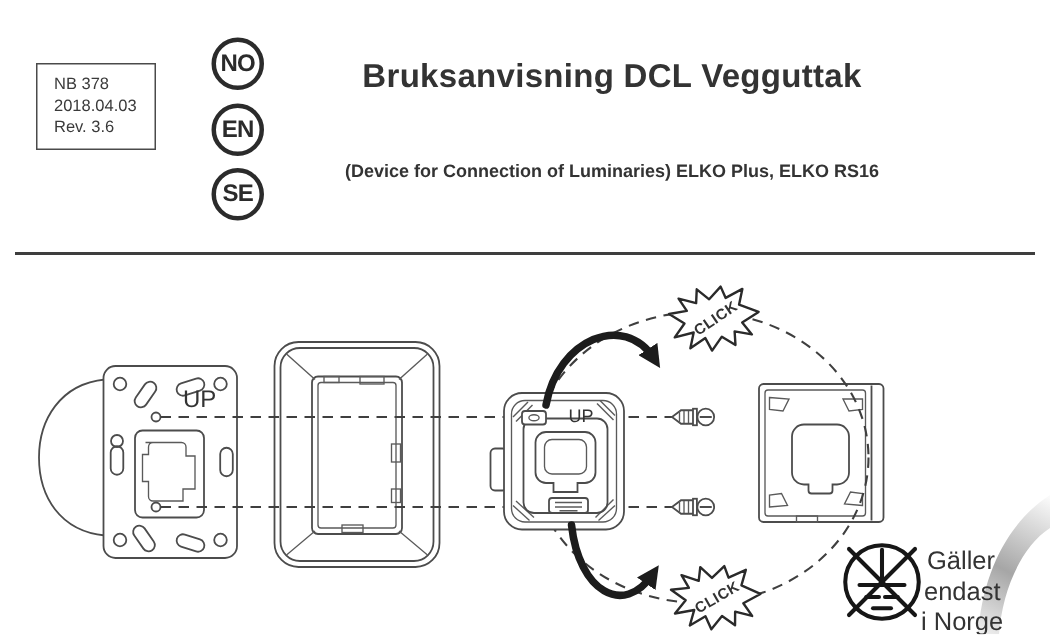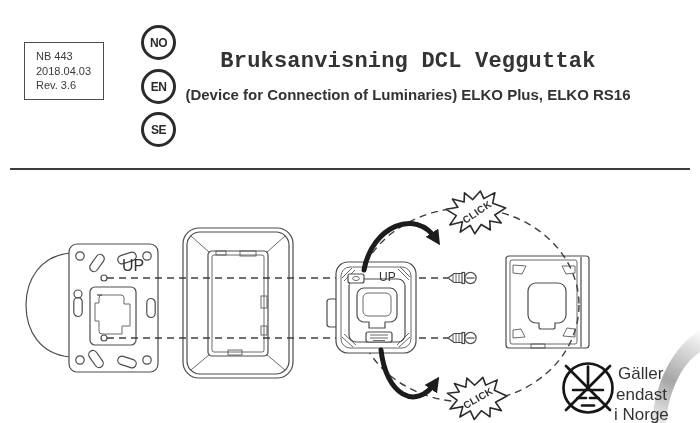--- a/index.html
+++ b/index.html
@@ -10,32 +10,32 @@
   }
   
   .version-box {
     position:absolute; left:24px; top:42px; width:80px; height:58px;
     border:1.5px solid #4a4a4a; padding:6px 0 0 11px;
     font-size:11px; line-height:14.5px; color:#3a3a3a;
   }
   .lang-circle {
     position:absolute; left:141px; width:35px; height:35px;
     border:3px solid #2b2b2b; border-radius:50%;
-    font-size:12px; font-weight:bold; color:#2b2b2b;
+    font-size:16px; font-weight:bold; color:#2b2b2b;
     display:flex; align-items:center; justify-content:center; letter-spacing:-0.5px;
   }
   .lang-no { top:25px; }
   .lang-en { top:69px; }
   .lang-se { top:112px; }
   .titles { position:absolute; left:178px; top:0; width:460px; height:160px; text-align:center; color:#333; }
   .titles > div { position:absolute; width:100%; left:0; }
   .title-main { font-size:22px; font-weight:bold; letter-spacing:0.2px; }
-  .title-no { top:49px;font-family:Liberation Mono, monospace; }
+  .title-no { top:38px; }
   .title-en { top:68px; }
-  .title-sub { top:86px; font-size:15px; font-weight:bold; }
+  .title-sub { top:107px; font-size:12px; font-weight:bold; }
   .title-se { top:116px; }
   .rule { position:absolute; left:10px; top:168px; width:680px; height:2px; background:#3e3e3e; }
   
   svg.diagram { position:absolute; left:0; top:170px; }
   svg .ln   { fill:none; stroke:#4c4c4c; stroke-width:1.2; }
   svg .lnf  { fill:#ffffff; stroke:#4c4c4c; stroke-width:1.2; }
   svg .thin { fill:none; stroke:#5a5a5a; stroke-width:0.9; }
   svg .dash { fill:none; stroke:#3f3f3f; stroke-width:1.4; stroke-dasharray:7 5; }
   svg .arrow { fill:none; stroke:#1c1c1c; stroke-width:5; stroke-linecap:round; }
   svg .burst { fill:#ffffff; stroke:#2a2a2a; stroke-width:1.6; stroke-linejoin:round; }
@@ -45,21 +45,21 @@
   .up-label-small { font-size:12px; }
   .click-label { font-size:10px; font-weight:bold; letter-spacing:0.4px; text-anchor:middle; }
   .norway-text { font-size:17px; }
 </style>
 </head>
 <body>
 
 <div class="page">
 
   <div class="version-box">
-    <div>NB 443</div>
+    <div>NB 378</div>
     <div>2018.04.03</div>
     <div>Rev. 3.6</div>
   </div>
 
   <div class="lang-circle lang-no">
     <span>NO</span>
   </div>
   <div class="lang-circle lang-se">
     <span>SE</span>
   </div>

